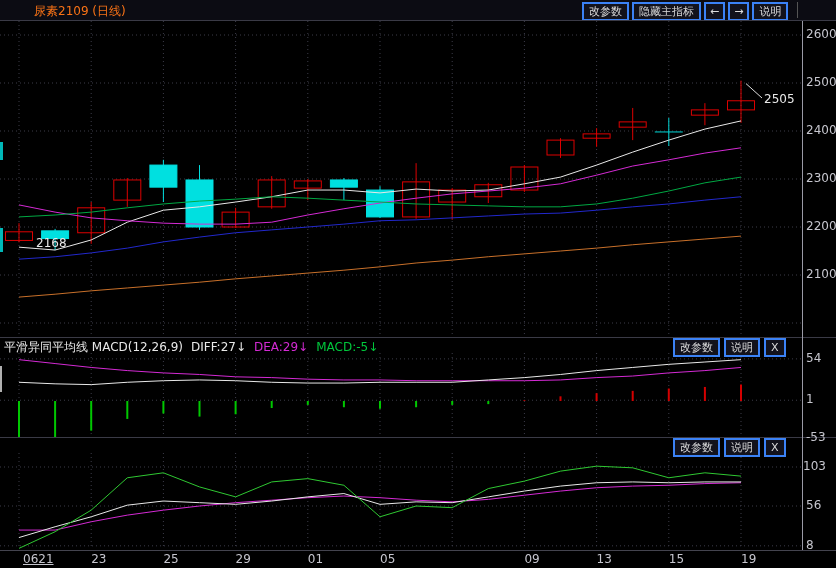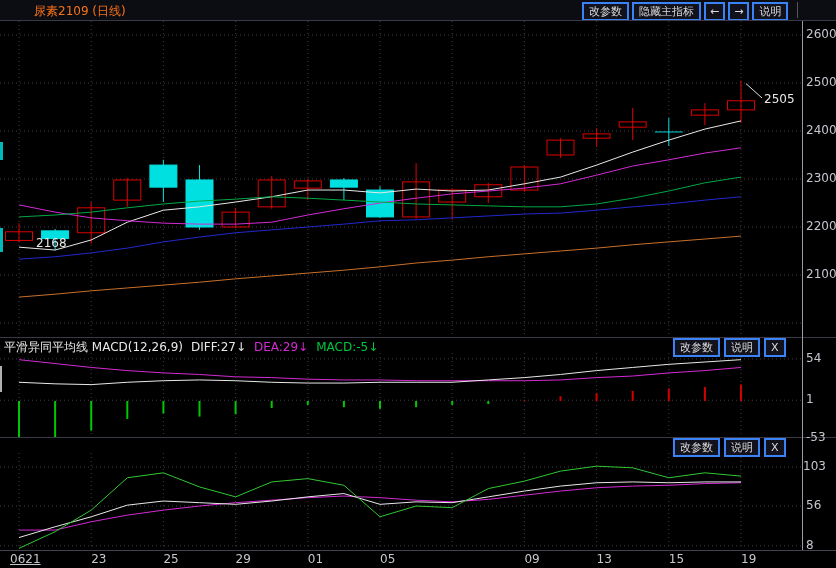--- a/index.html
+++ b/index.html
@@ -194,21 +194,21 @@
     <div class="axlab" style="left: 806px; top: 123px;">2400</div>
     <div class="axlab" style="left: 806px; top: 171px;">2300</div>
     <div class="axlab" style="left: 806px; top: 219px;">2200</div>
     <div class="axlab" style="left: 806px; top: 267px;">2100</div>
     <div class="axlab" style="left: 806px; top: 350.88px;">54</div>
     <div class="axlab" style="left: 806px; top: 392.22px;">1</div>
     <div class="axlab" style="left: 806px; top: 430px;">-53</div>
     <div class="axlab" style="left: 803px; top: 458.99px;">103</div>
     <div class="axlab" style="left: 806px; top: 498px;">56</div>
     <div class="axlab" style="left: 806px; top: 537.84px;">8</div>
-    <div class="axlab" style="left: 10px; top: 552px; text-decoration: underline;">0621</div>
+    <div class="axlab" style="left: 23px; top: 552px; text-decoration: underline;">0621</div>
     <div class="axlab" style="left: 91.2px; top: 552px;">23</div>
     <div class="axlab" style="left: 163.4px; top: 552px;">25</div>
     <div class="axlab" style="left: 235.6px; top: 552px;">29</div>
     <div class="axlab" style="left: 307.8px; top: 552px;">01</div>
     <div class="axlab" style="left: 380px; top: 552px;">05</div>
     <div class="axlab" style="left: 452.2px; top: 552px; margin-top: 44px;">07</div>
     <div class="axlab" style="left: 524.4px; top: 552px;">09</div>
     <div class="axlab" style="left: 596.6px; top: 552px;">13</div>
     <div class="axlab" style="left: 668.8px; top: 552px;">15</div>
     <div class="axlab" style="left: 741px; top: 552px;">19</div>

